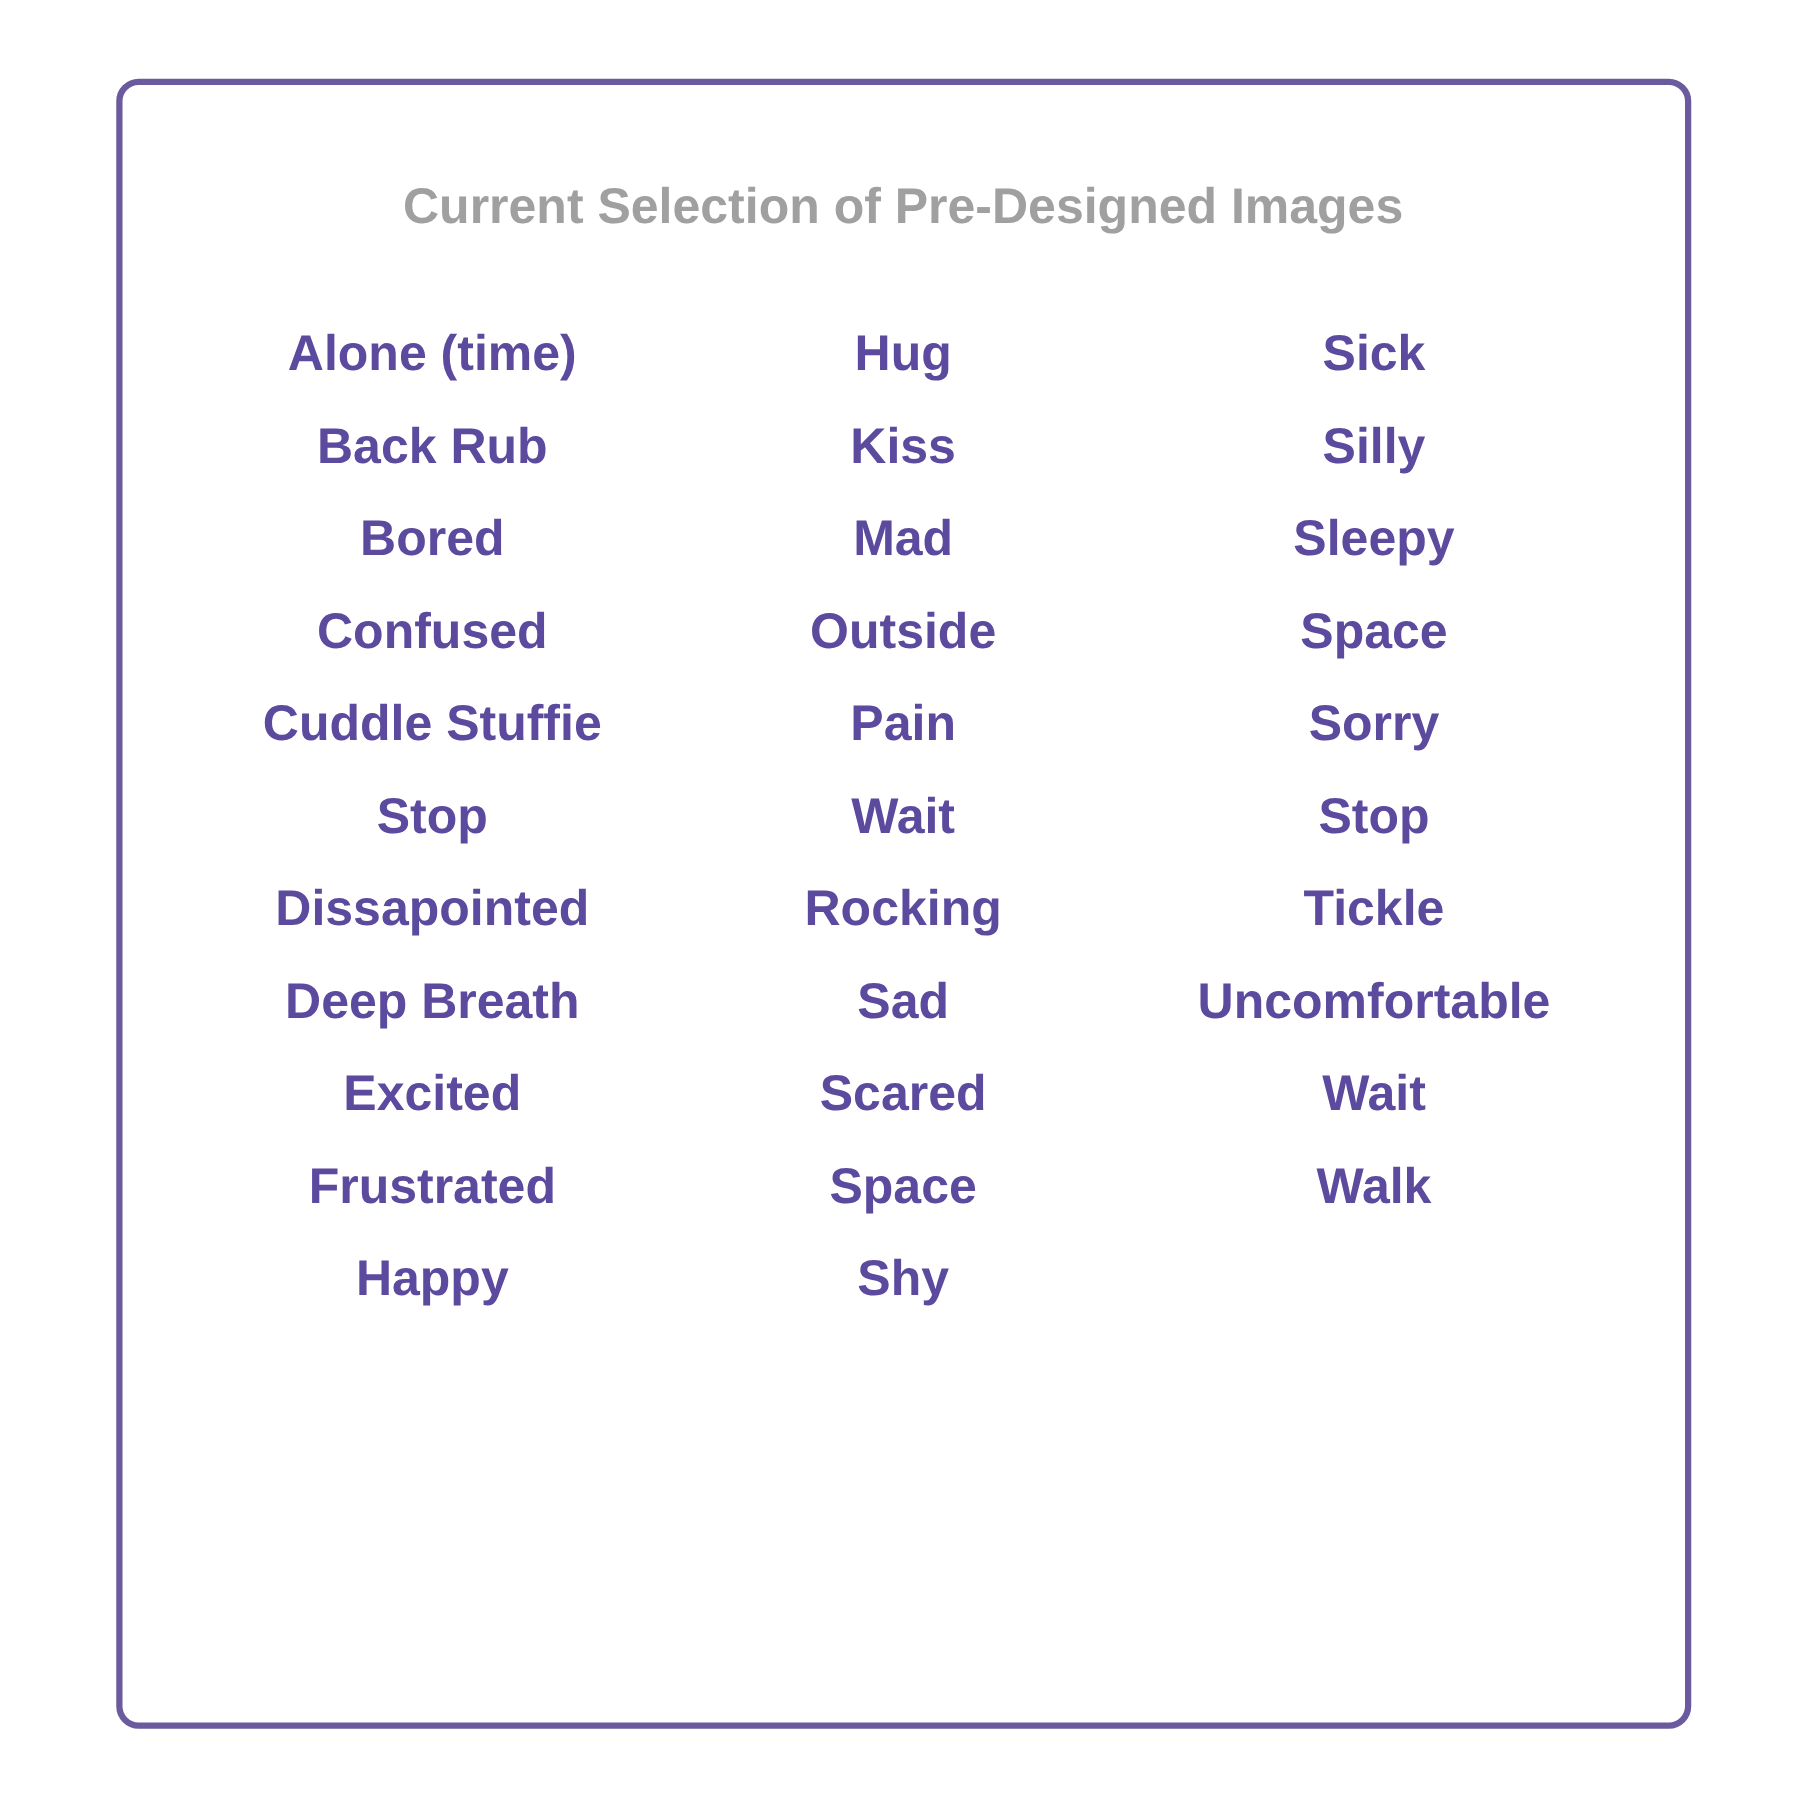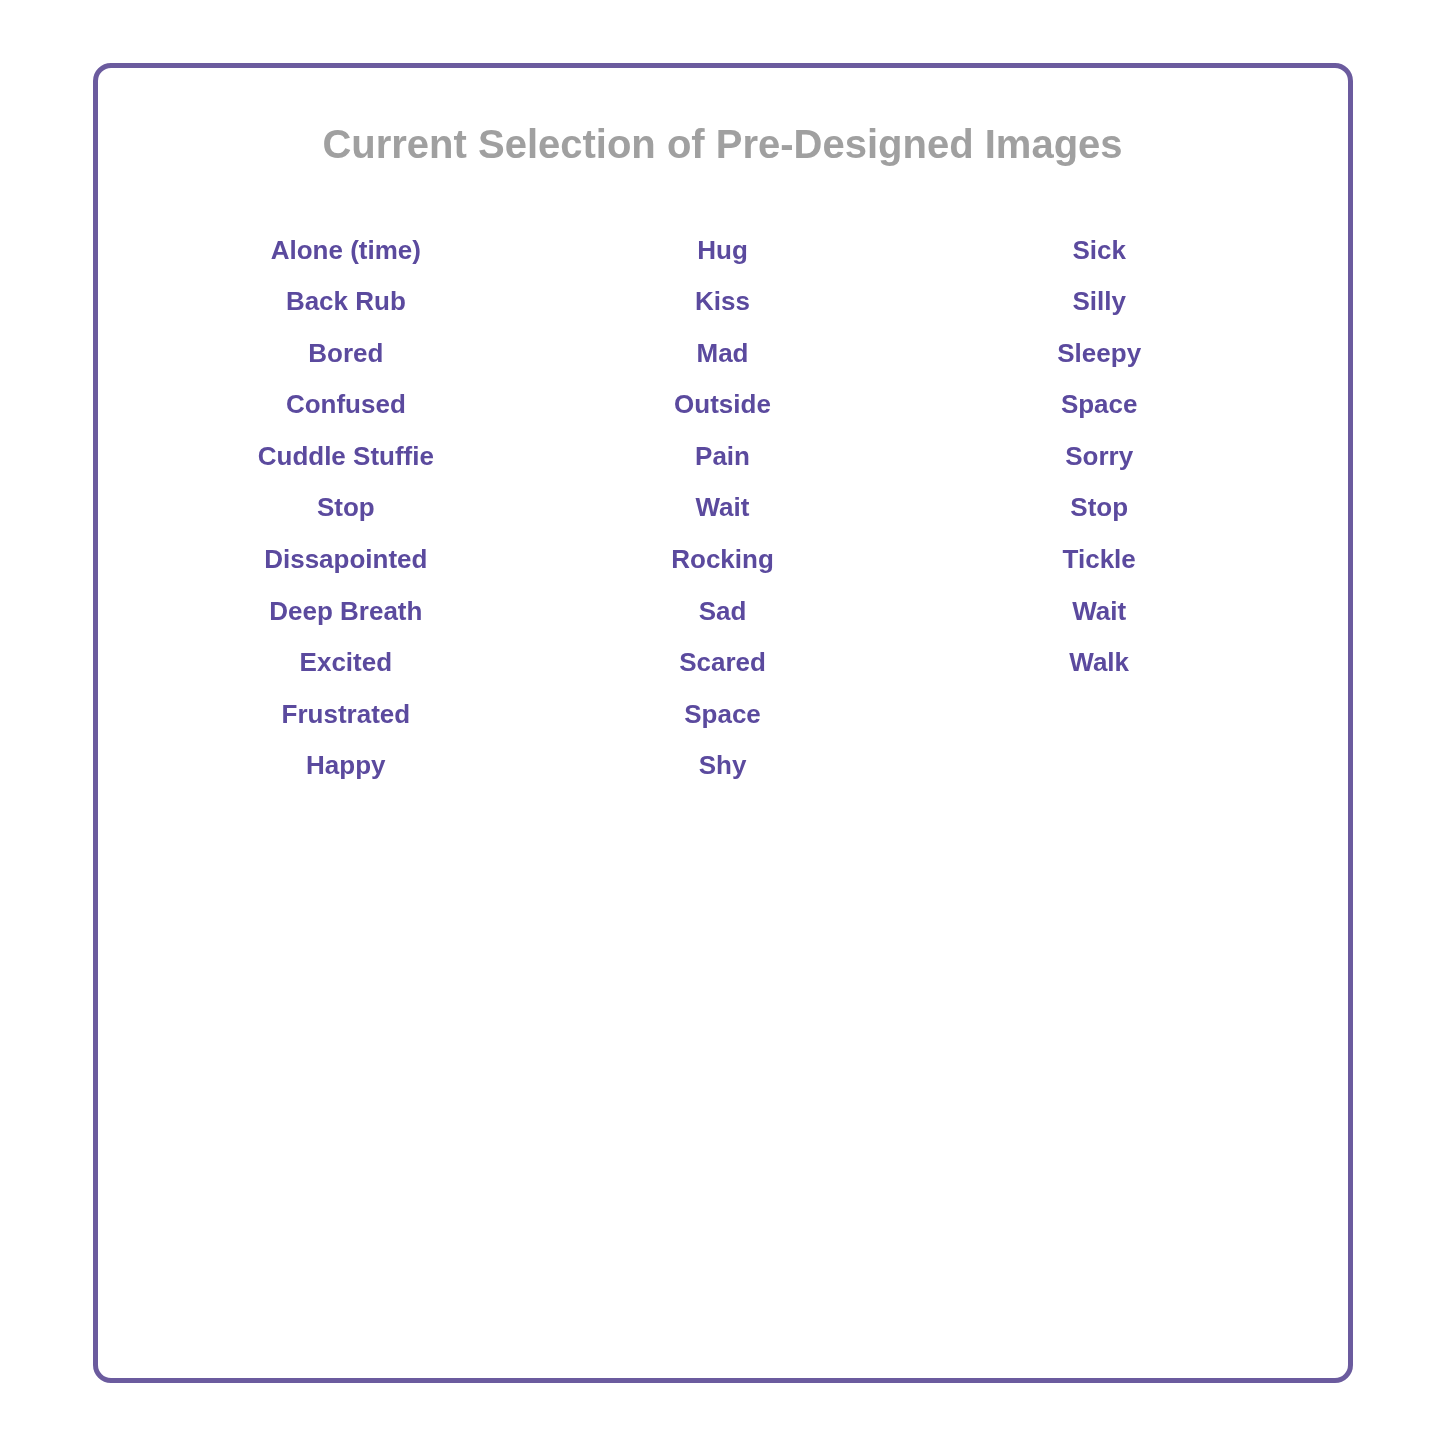--- a/index.html
+++ b/index.html
@@ -30,40 +30,41 @@
       padding: 50px 60px 40px 60px;
     }
 
     .title {
       text-align: center;
       color: #a0a0a0;
       font-size: 40px;
       font-weight: bold;
       line-height: 1.3;
       margin-bottom: 60px;
+      margin-top: 21px;
     }
 
     .columns {
       display: flex;
       flex-direction: row;
       justify-content: space-between;
       width: 100%;
       flex: 1;
     }
 
     .column {
       display: flex;
       flex-direction: column;
       align-items: center;
       flex: 1;
       gap: 10px;
     }
 
     .item {
-      font-size: 26px;
+      font-size: 40px;
       font-weight: bold;
       color: #5b4a9e;
       text-align: left;
       line-height: 1.6;
     }
   </style>
 </head>
 <body>
 
 <div class="card">
@@ -98,17 +99,18 @@
         <div class="item">Shy</div>
       </div>
     <div class="column" id="col3">
         <div class="item">Sick</div>
         <div class="item">Silly</div>
         <div class="item">Sleepy</div>
         <div class="item">Space</div>
         <div class="item">Sorry</div>
         <div class="item">Stop</div>
         <div class="item">Tickle</div>
+        <div class="item">Uncomfortable</div>
         <div class="item">Wait</div>
         <div class="item">Walk</div>
       </div>
   </div>
 </div>
 
 </body></html>

